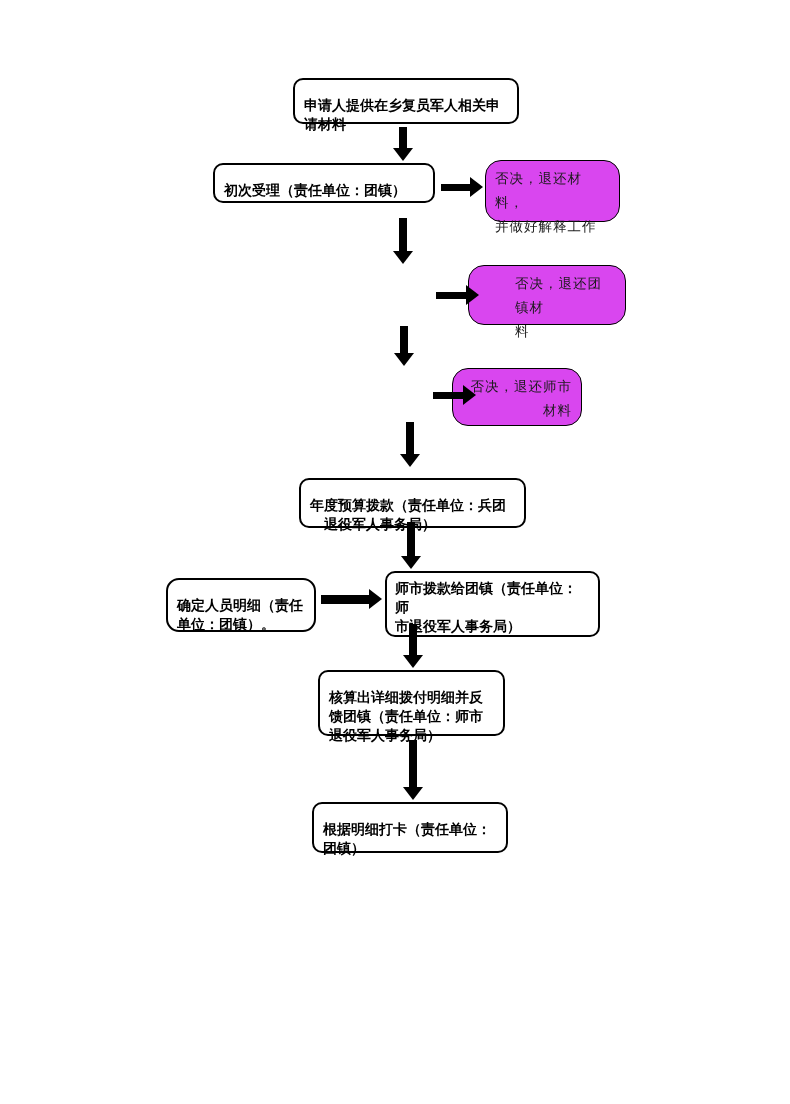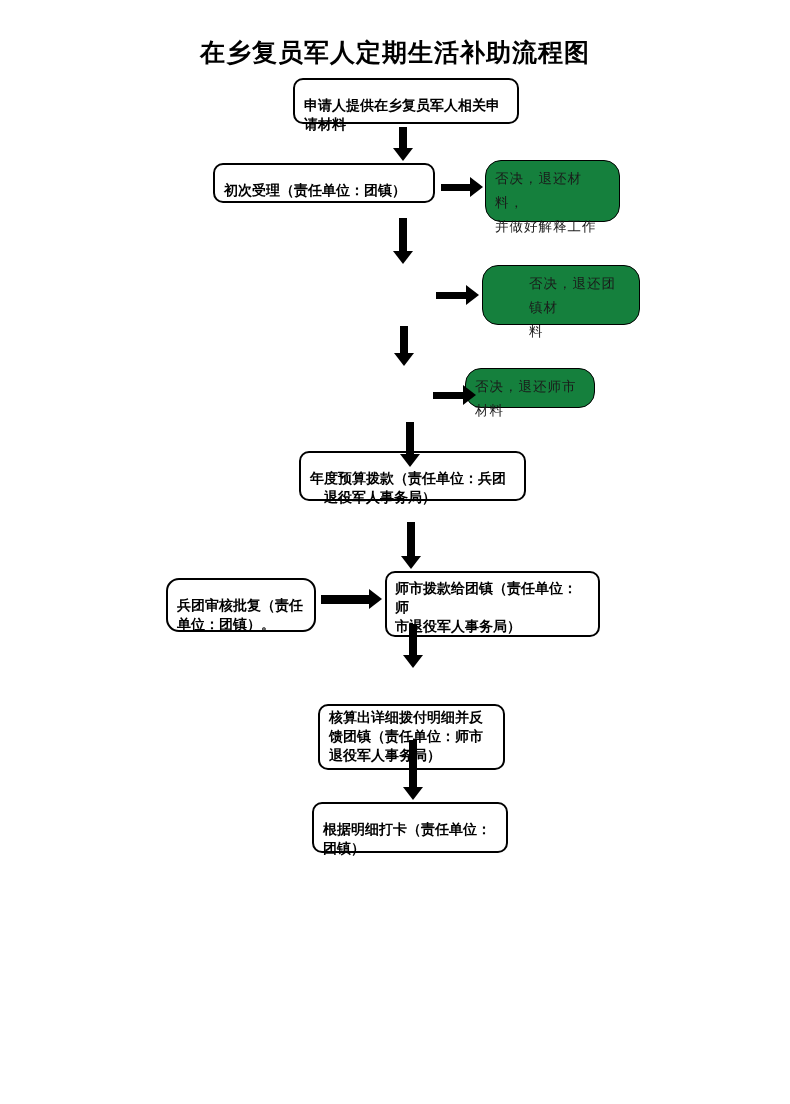--- a/index.html
+++ b/index.html
@@ -37,21 +37,21 @@
     font-size: 14px;
     line-height: 19px;
     padding: 16px 9px;
     white-space: pre-wrap;
   }
   .side {
     position: absolute;
     box-sizing: border-box;
     border: 1.5px solid #000;
     border-radius: 16px;
-    background: #15803d;
+    background: #d946ef;
     color: #1a1a1a;
     font-family: "Liberation Serif", serif;
     font-weight: normal;
     font-size: 13.5px;
     line-height: 24px;
     letter-spacing: 1px;
     padding: 6px 9px;
     white-space: pre-wrap;
   }
   .varrow {
@@ -94,48 +94,47 @@
     border-top: 10px solid transparent;
     border-bottom: 10px solid transparent;
     border-left: 13px solid #000;
   }
 </style>
 </head>
 <body>
 
 <div id="page">
 
-  <div id="title">在乡复员军人定期生活补助流程图</div>
 
   <div class="node" style="left:293px; top:78px;  width:226px; height:46px;">申请人提供在乡复员军人相关申
 请材料</div>
 
   <div class="node" style="left:213px; top:163px; width:222px; height:40px;">初次受理（责任单位：团镇）</div>
 
   <div class="side" style="left:485px; top:160px; width:135px; height:62px;">否决，退还材料，
 并做好解释工作</div>
 
 
-  <div class="side" style="left:482px; top:265px; width:158px; height:60px;padding-left:46px;">否决，退还团镇材
+  <div class="side" style="left:468px; top:265px; width:158px; height:60px;padding-left:46px;">否决，退还团镇材
 料</div>
 
 
-  <div class="side" style="left:465px; top:368px; width:130px; height:40px;">否决，退还师市
+  <div class="side" style="left:452px; top:368px; width:130px; height:58px;text-align:right;">否决，退还师市
 材料</div>
 
-  <div class="node" style="left:299px; top:451px; width:227px; height:50px;">年度预算拨款（责任单位：兵团
+  <div class="node" style="left:299px; top:478px; width:227px; height:50px;">年度预算拨款（责任单位：兵团
 　退役军人事务局）</div>
 
-  <div class="node" style="left:166px; top:578px; width:150px; height:54px; border-radius:13px;">兵团审核批复（责任
+  <div class="node" style="left:166px; top:578px; width:150px; height:54px; border-radius:13px;">确定人员明细（责任
 单位：团镇）。</div>
 
   <div class="node" style="left:385px; top:571px; width:215px; height:66px; padding:6px 8px;">师市拨款给团镇（责任单位：师
 市退役军人事务局）</div>
 
-  <div class="node" style="left:318px; top:704px; width:187px; height:66px; padding:2px 9px;">核算出详细拨付明细并反
+  <div class="node" style="left:318px; top:670px; width:187px; height:66px; padding:16px 9px;">核算出详细拨付明细并反
 馈团镇（责任单位：师市
 退役军人事务局）</div>
 
   <div class="node" style="left:312px; top:802px; width:196px; height:51px;">根据明细打卡（责任单位：
 团镇）</div>
 
   <div class="varrow" style="left:393px; top:127px; height:34px;">
     <div class="shaft"></div>
     <div class="head"></div>
   </div>

